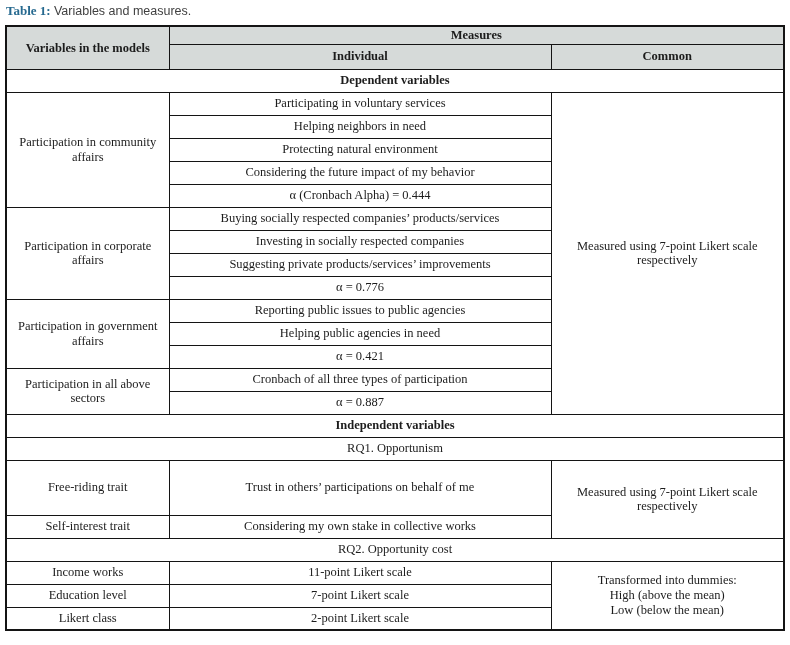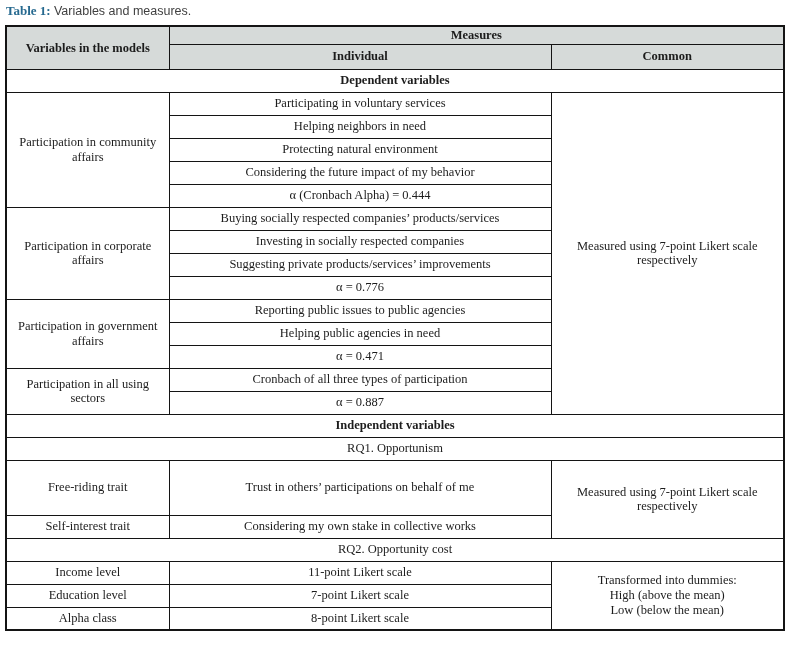--- a/index.html
+++ b/index.html
@@ -118,25 +118,25 @@
       </tr>
 
   <tr>
     <td rowspan="3">Participation in government affairs</td>
     <td>Reporting public issues to public agencies</td>
   </tr>
   <tr>
         <td>Helping public agencies in need</td>
       </tr>
   <tr>
-        <td>α = 0.471</td>
+        <td>α = 0.421</td>
       </tr>
 
   <tr>
-    <td rowspan="2">Participation in all using sectors</td>
+    <td rowspan="2">Participation in all above sectors</td>
     <td>Cronbach of all three types of participation</td>
   </tr>
   <tr>
         <td>α = 0.887</td>
       </tr>
 
   <tr>
         <td class="sec" colspan="3">Independent variables</td>
       </tr>
 
@@ -152,30 +152,30 @@
   <tr>
     <td>Self-interest trait</td>
     <td>Considering my own stake in collective works</td>
   </tr>
 
   <tr>
         <td colspan="3">RQ2. Opportunity cost</td>
       </tr>
 
   <tr>
-    <td>Income level</td>
+    <td>Income works</td>
     <td>11-point Likert scale</td>
     <td rowspan="3" class="note">
       <div>Transformed into dummies:</div>
       <div>High (above the mean)</div>
       <div>Low (below the mean)</div>
     </td>
   </tr>
   <tr>
     <td>Education level</td>
     <td>7-point Likert scale</td>
   </tr>
   <tr>
-    <td>Alpha class</td>
-    <td>8-point Likert scale</td>
+    <td>Likert class</td>
+    <td>2-point Likert scale</td>
   </tr>
   </tbody>
 </table>
 
 </body></html>

